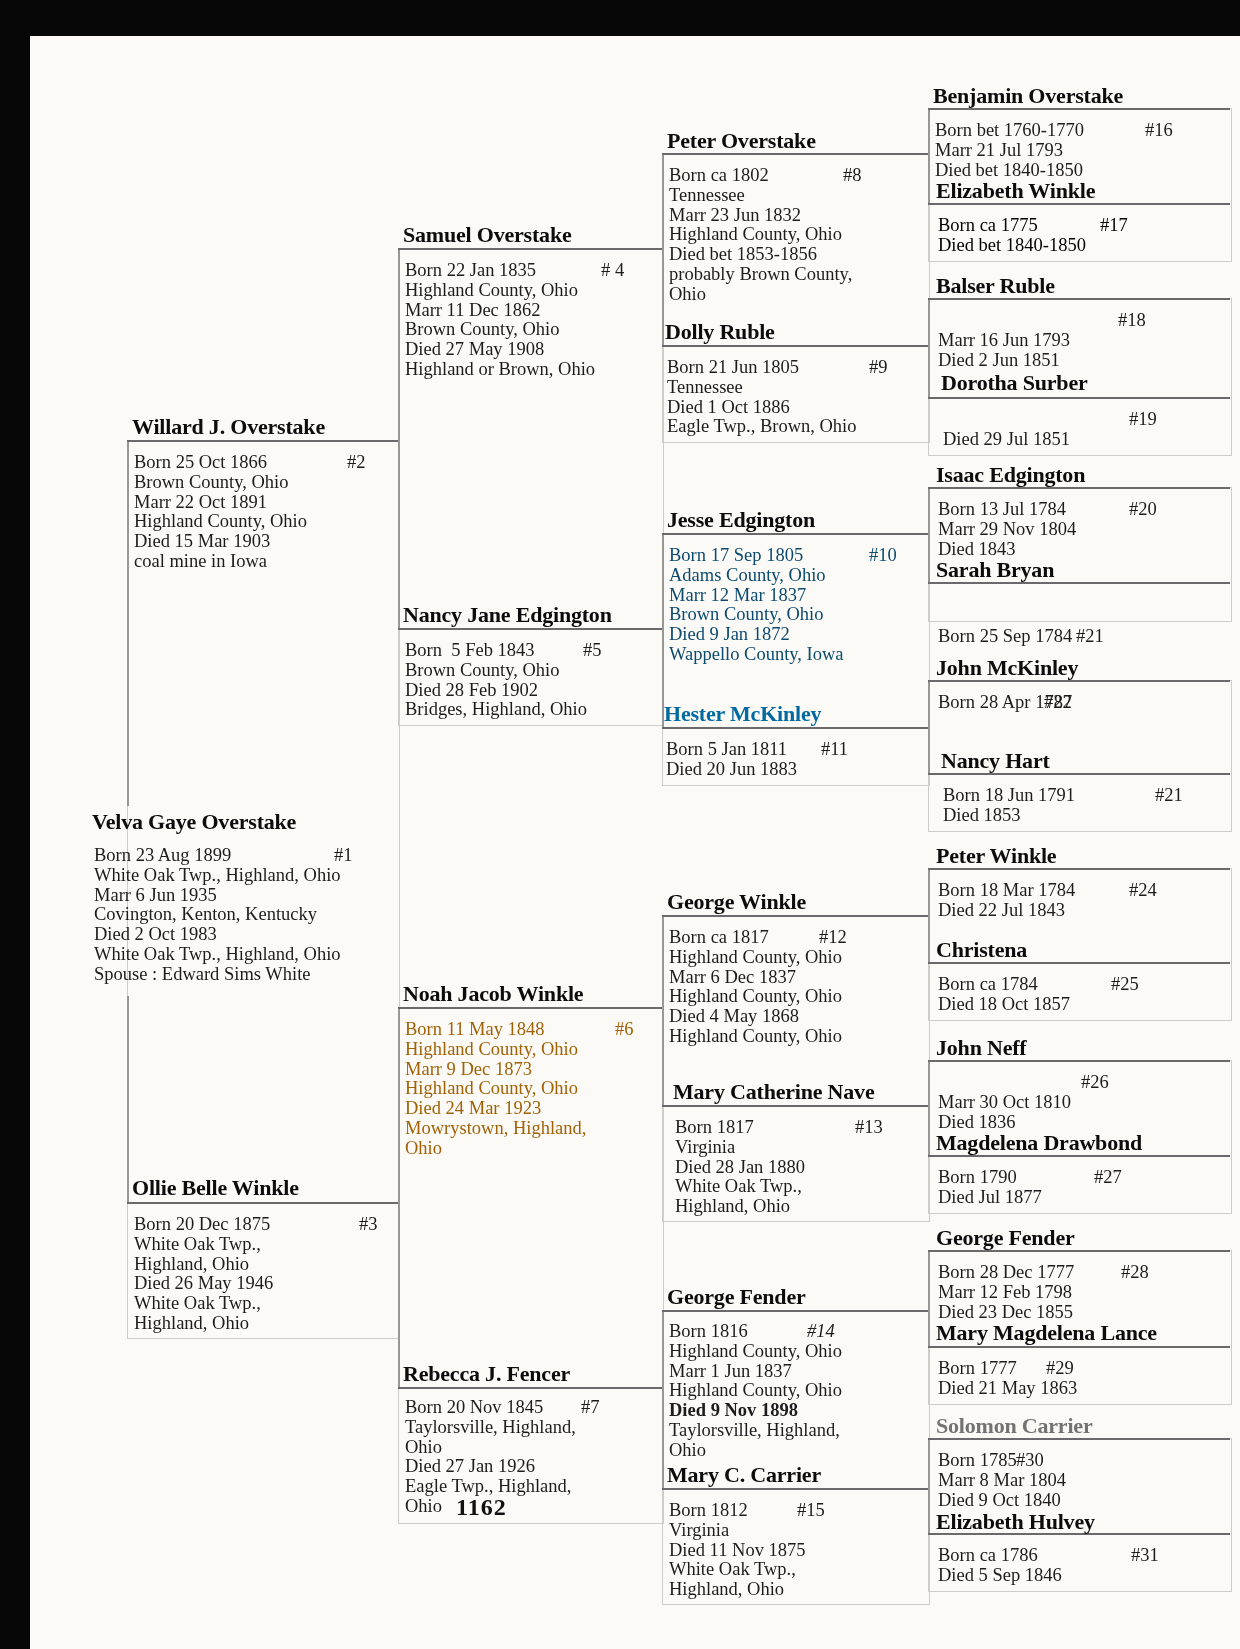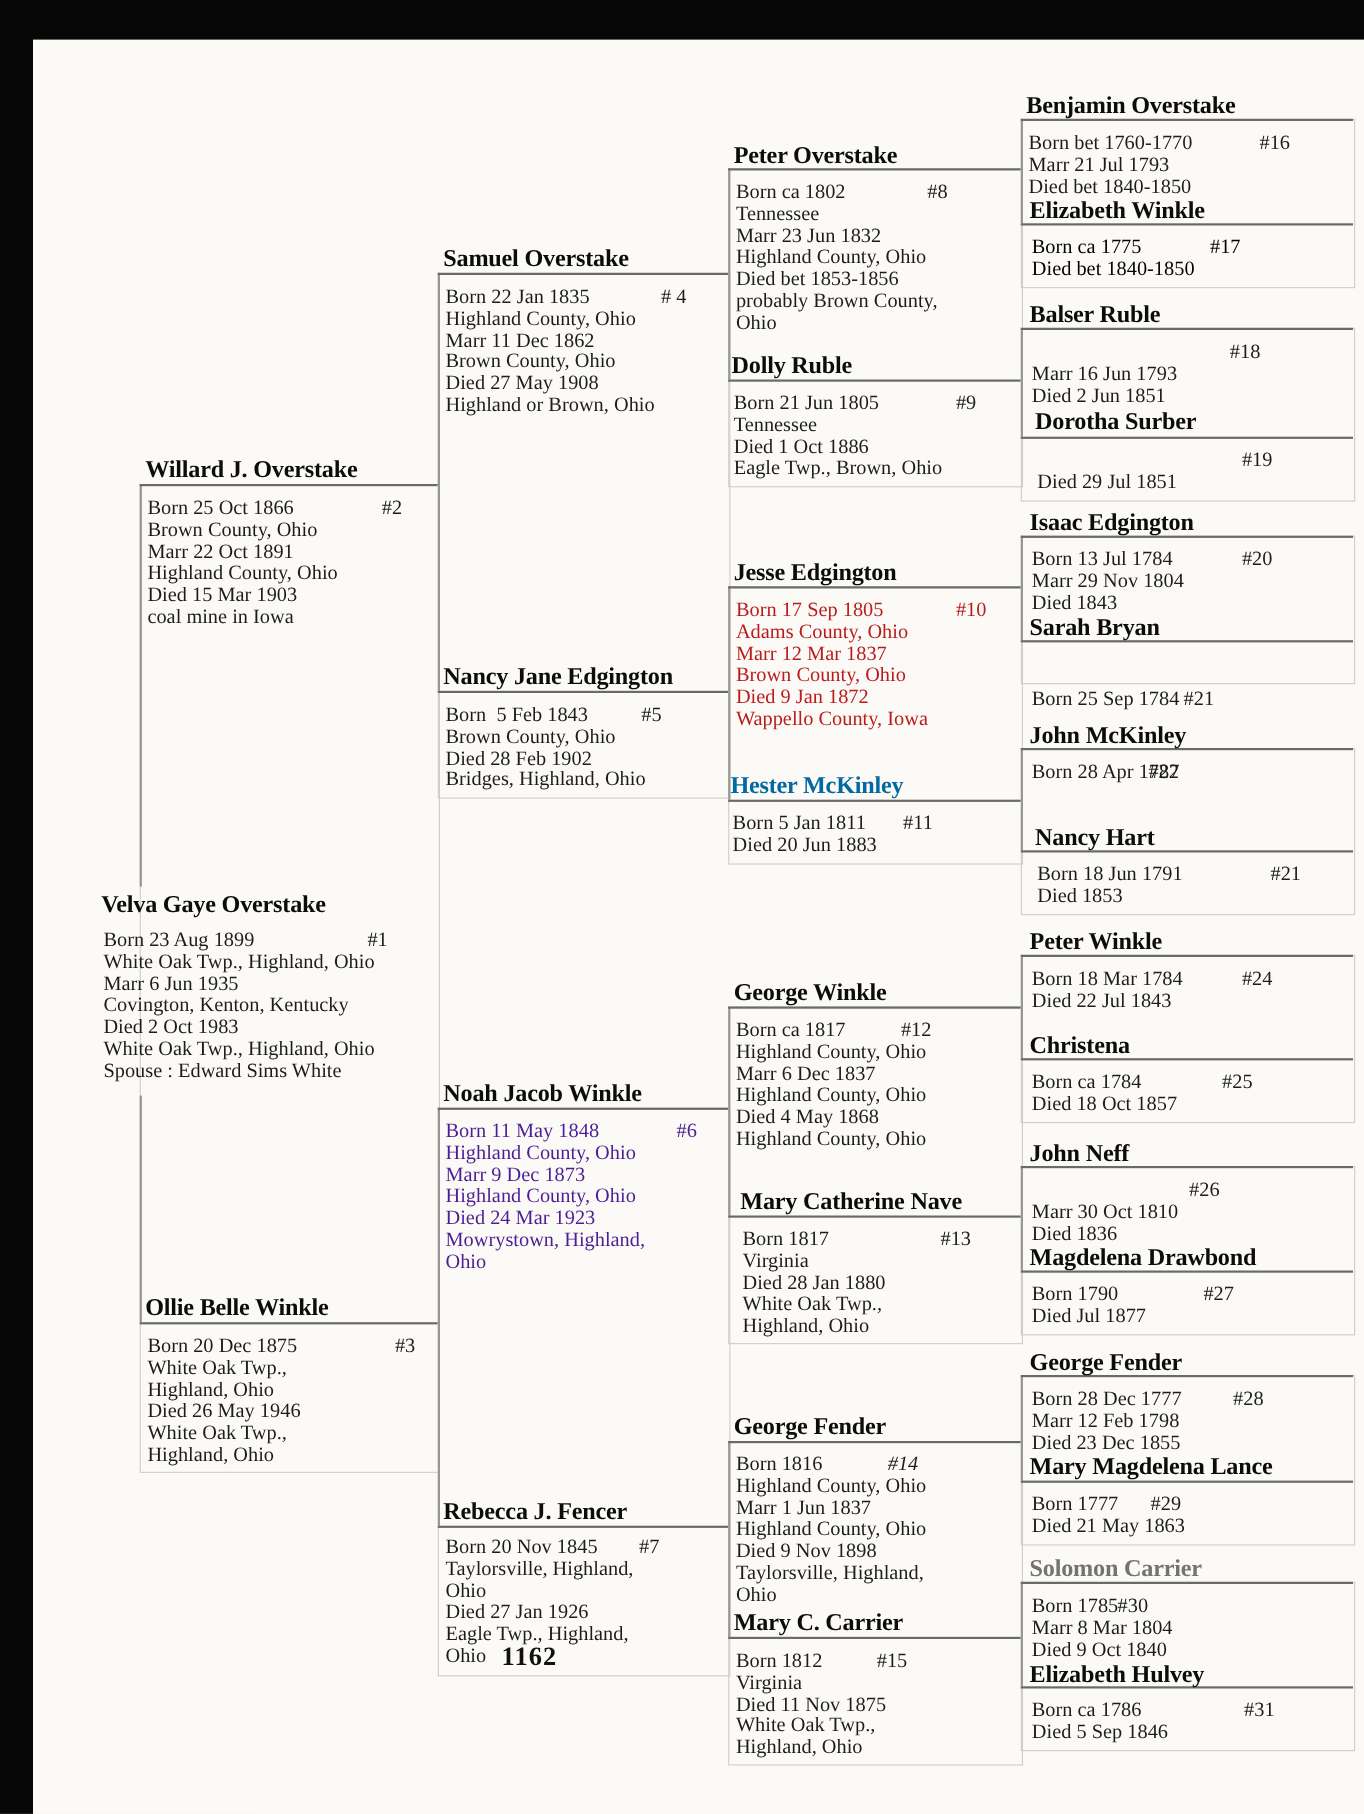--- a/index.html
+++ b/index.html
@@ -129,21 +129,21 @@
         <div class="dline" style="height: 19.8px;"><span>Highland or Brown, Ohio</span></div>
       </div>
       <div class="pname" style="left: 403px; top: 603px; color: rgb(12, 12, 12);">Nancy Jane Edgington</div>
       <div class="pdetails" style="left: 405px; top: 641px; color: rgb(28, 28, 28);">
         <div class="dline" style="height: 19.8px;"><span>Born  5 Feb 1843</span><span class="dref" style="left: 178px;">#5</span></div>
         <div class="dline" style="height: 19.8px;"><span>Brown County, Ohio</span></div>
         <div class="dline" style="height: 19.8px;"><span>Died 28 Feb 1902</span></div>
         <div class="dline" style="height: 19.8px;"><span>Bridges, Highland, Ohio</span></div>
       </div>
       <div class="pname" style="left: 403px; top: 982px; color: rgb(12, 12, 12);">Noah Jacob Winkle</div>
-      <div class="pdetails" style="left: 405px; top: 1020px; color: #4c1d95;">
+      <div class="pdetails" style="left: 405px; top: 1020px; color: #a16207;">
         <div class="dline" style="height: 19.8px;"><span>Born 11 May 1848</span><span class="dref" style="left: 210px;">#6</span></div>
         <div class="dline" style="height: 19.8px;"><span>Highland County, Ohio</span></div>
         <div class="dline" style="height: 19.8px;"><span>Marr 9 Dec 1873</span></div>
         <div class="dline" style="height: 19.8px;"><span>Highland County, Ohio</span></div>
         <div class="dline" style="height: 19.8px;"><span>Died 24 Mar 1923</span></div>
         <div class="dline" style="height: 19.8px;"><span>Mowrystown, Highland,</span></div>
         <div class="dline" style="height: 19.8px;"><span>Ohio</span></div>
       </div>
       <div class="pname" style="left: 403px; top: 1362px; color: rgb(12, 12, 12);">Rebecca J. Fencer</div>
       <div class="pdetails" style="left: 405px; top: 1398px; color: rgb(28, 28, 28);">
@@ -165,21 +165,21 @@
         <div class="dline" style="height: 19.8px;"><span>Ohio</span></div>
       </div>
       <div class="pname" style="left: 665px; top: 320px; color: rgb(12, 12, 12);">Dolly Ruble</div>
       <div class="pdetails" style="left: 667px; top: 358px; color: rgb(28, 28, 28);">
         <div class="dline" style="height: 19.8px;"><span>Born 21 Jun 1805</span><span class="dref" style="left: 202px;">#9</span></div>
         <div class="dline" style="height: 19.8px;"><span>Tennessee</span></div>
         <div class="dline" style="height: 19.8px;"><span>Died 1 Oct 1886</span></div>
         <div class="dline" style="height: 19.8px;"><span>Eagle Twp., Brown, Ohio</span></div>
       </div>
       <div class="pname" style="left: 667px; top: 508px; color: rgb(12, 12, 12);">Jesse Edgington</div>
-      <div class="pdetails" style="left: 669px; top: 546px; color: #b91c1c;">
+      <div class="pdetails" style="left: 669px; top: 546px; color: #0c4a6e;">
         <div class="dline" style="height: 19.8px;"><span>Born 17 Sep 1805</span><span class="dref" style="left: 200px;">#10</span></div>
         <div class="dline" style="height: 19.8px;"><span>Adams County, Ohio</span></div>
         <div class="dline" style="height: 19.8px;"><span>Marr 12 Mar 1837</span></div>
         <div class="dline" style="height: 19.8px;"><span>Brown County, Ohio</span></div>
         <div class="dline" style="height: 19.8px;"><span>Died 9 Jan 1872</span></div>
         <div class="dline" style="height: 19.8px;"><span>Wappello County, Iowa</span></div>
       </div>
       <div class="pname" style="left: 664px; top: 702px; color: #0369a1;">Hester McKinley</div>
       <div class="pdetails" style="left: 666px; top: 740px; color: rgb(28, 28, 28);">
         <div class="dline" style="height: 19.8px;"><span>Born 5 Jan 1811</span><span class="dref" style="left: 155px;">#11</span></div>
@@ -201,21 +201,21 @@
         <div class="dline" style="height: 19.8px;"><span>Died 28 Jan 1880</span></div>
         <div class="dline" style="height: 19.8px;"><span>White Oak Twp.,</span></div>
         <div class="dline" style="height: 19.8px;"><span>Highland, Ohio</span></div>
       </div>
       <div class="pname" style="left: 667px; top: 1285px; color: rgb(12, 12, 12);">George Fender</div>
       <div class="pdetails" style="left: 669px; top: 1322px; color: rgb(28, 28, 28);">
         <div class="dline" style="height: 19.8px;"><span>Born 1816</span><span class="dref" style="left: 138px; font-style: italic;">#14</span></div>
         <div class="dline" style="height: 19.8px;"><span>Highland County, Ohio</span></div>
         <div class="dline" style="height: 19.8px;"><span>Marr 1 Jun 1837</span></div>
         <div class="dline" style="height: 19.8px;"><span>Highland County, Ohio</span></div>
-        <div class="dline" style="height: 19.8px;"><span>Died 9 Nov 1898</span></div>
+        <div class="dline" style="height: 19.8px; font-weight: bold;"><span>Died 9 Nov 1898</span></div>
         <div class="dline" style="height: 19.8px;"><span>Taylorsville, Highland,</span></div>
         <div class="dline" style="height: 19.8px;"><span>Ohio</span></div>
       </div>
       <div class="pname" style="left: 667px; top: 1463px; color: rgb(12, 12, 12);">Mary C. Carrier</div>
       <div class="pdetails" style="left: 669px; top: 1501px; color: rgb(28, 28, 28);">
         <div class="dline" style="height: 19.8px;"><span>Born 1812</span><span class="dref" style="left: 128px;">#15</span></div>
         <div class="dline" style="height: 19.8px;"><span>Virginia</span></div>
         <div class="dline" style="height: 19.8px;"><span>Died 11 Nov 1875</span></div>
         <div class="dline" style="height: 19.8px;"><span>White Oak Twp.,</span></div>
         <div class="dline" style="height: 19.8px;"><span>Highland, Ohio</span></div>

